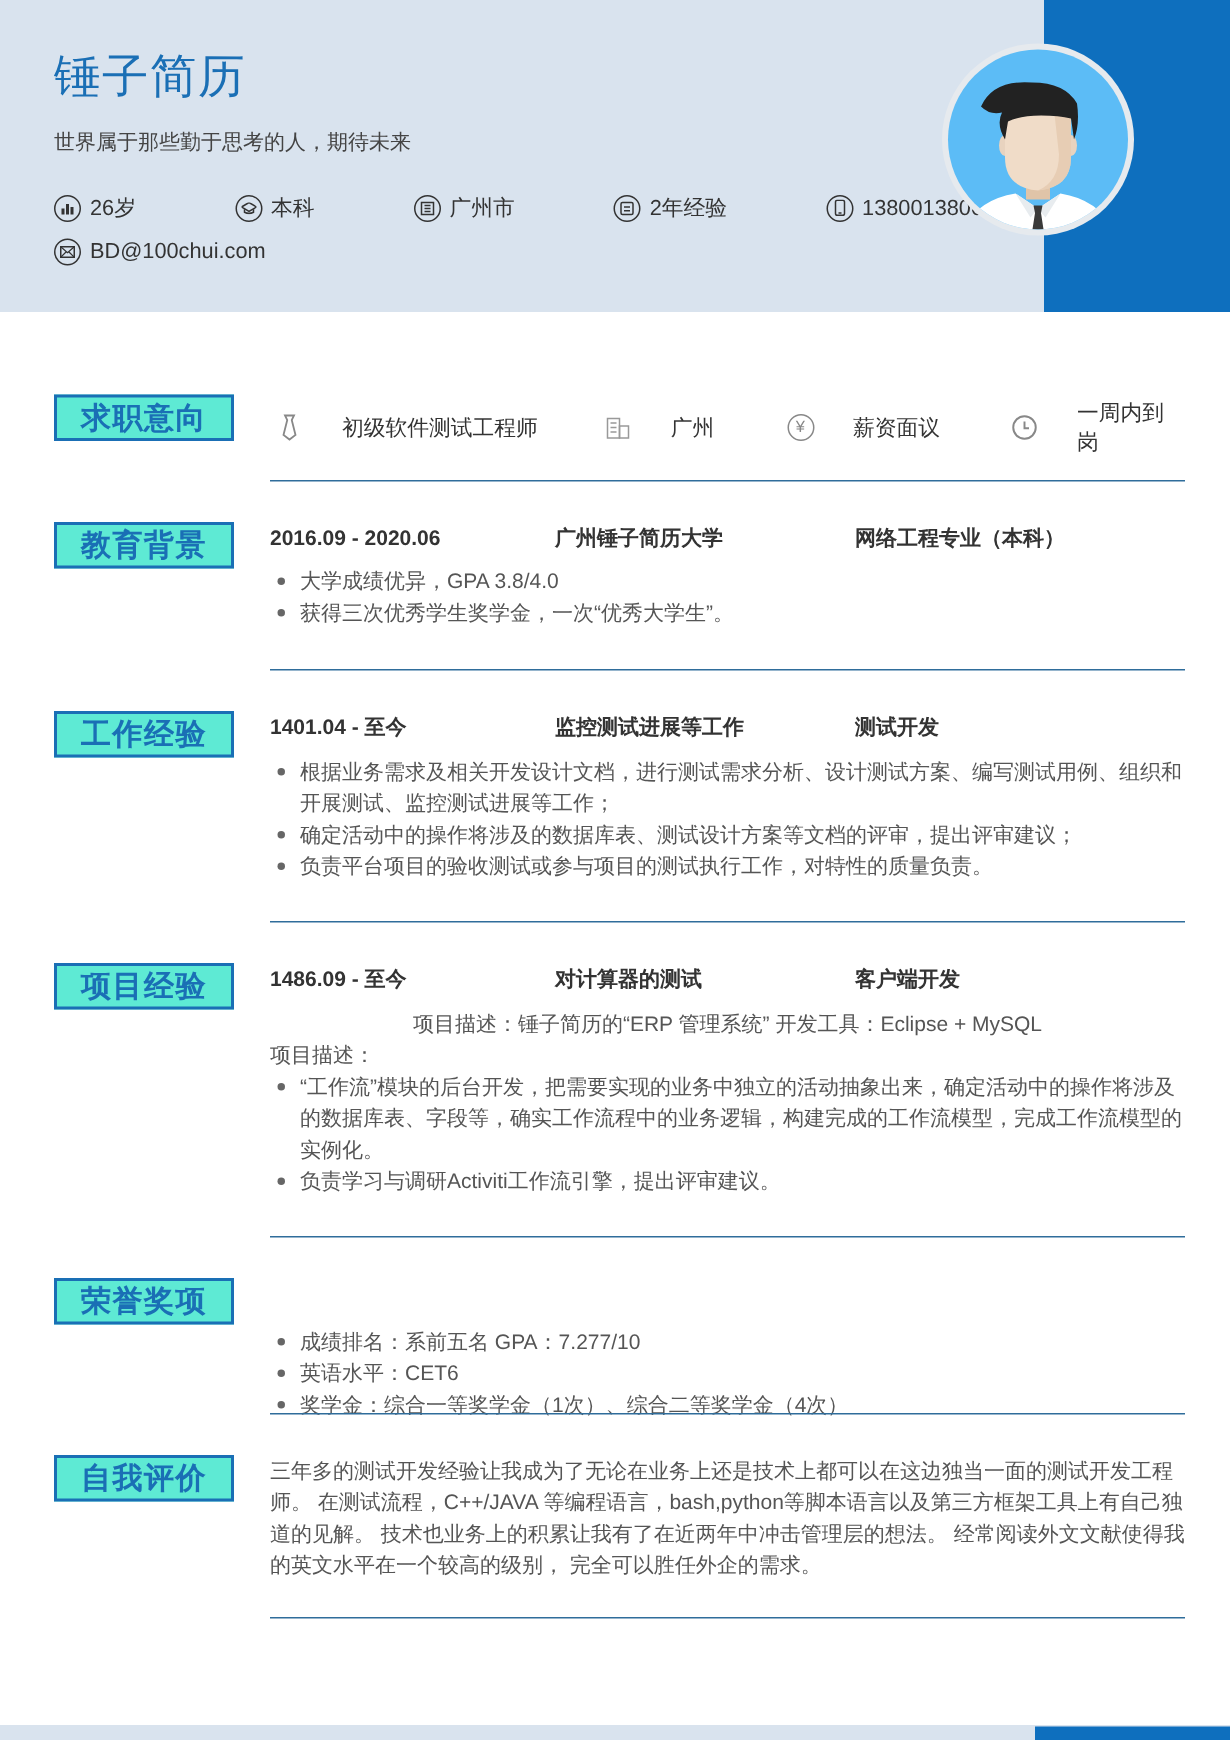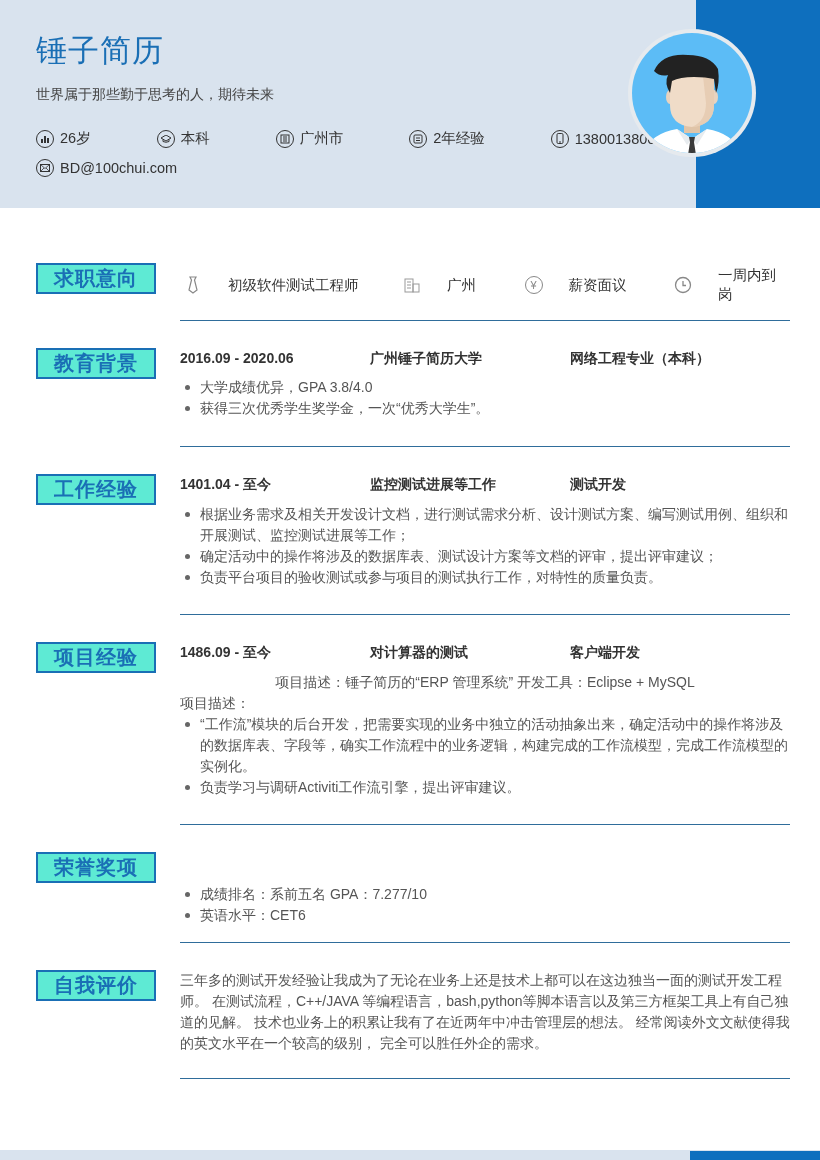--- a/index.html
+++ b/index.html
@@ -217,20 +217,21 @@
     <li>负责学习与调研Activiti工作流引擎，提出评审建议。</li>
   </ul>
 </div>
 <div class="divider" style="top:824px;"></div>
 
 <div class="sec-title" style="top:852px;">荣誉奖项</div>
 <div class="content" style="top:852px;margin-top:32px;">
   <ul class="bul" style="margin-top:0;">
     <li>成绩排名：系前五名 GPA：7.277/10</li>
     <li>英语水平：CET6</li>
+    <li>奖学金：综合一等奖学金（1次）、综合二等奖学金（4次）</li>
   </ul>
 </div>
 <div class="divider" style="top:942px;"></div>
 
 <div class="sec-title" style="top:970px;">自我评价</div>
 <div class="content self" style="top:970px;">三年多的测试开发经验让我成为了无论在业务上还是技术上都可以在这边独当一面的测试开发工程师。 在测试流程，C++/JAVA 等编程语言，bash,python等脚本语言以及第三方框架工具上有自己独道的见解。 技术也业务上的积累让我有了在近两年中冲击管理层的想法。 经常阅读外文文献使得我的英文水平在一个较高的级别， 完全可以胜任外企的需求。</div>
 <div class="divider" style="top:1078px;"></div>
 
 <div class="footer-bar"></div>
 <div class="footer-accent"></div>

